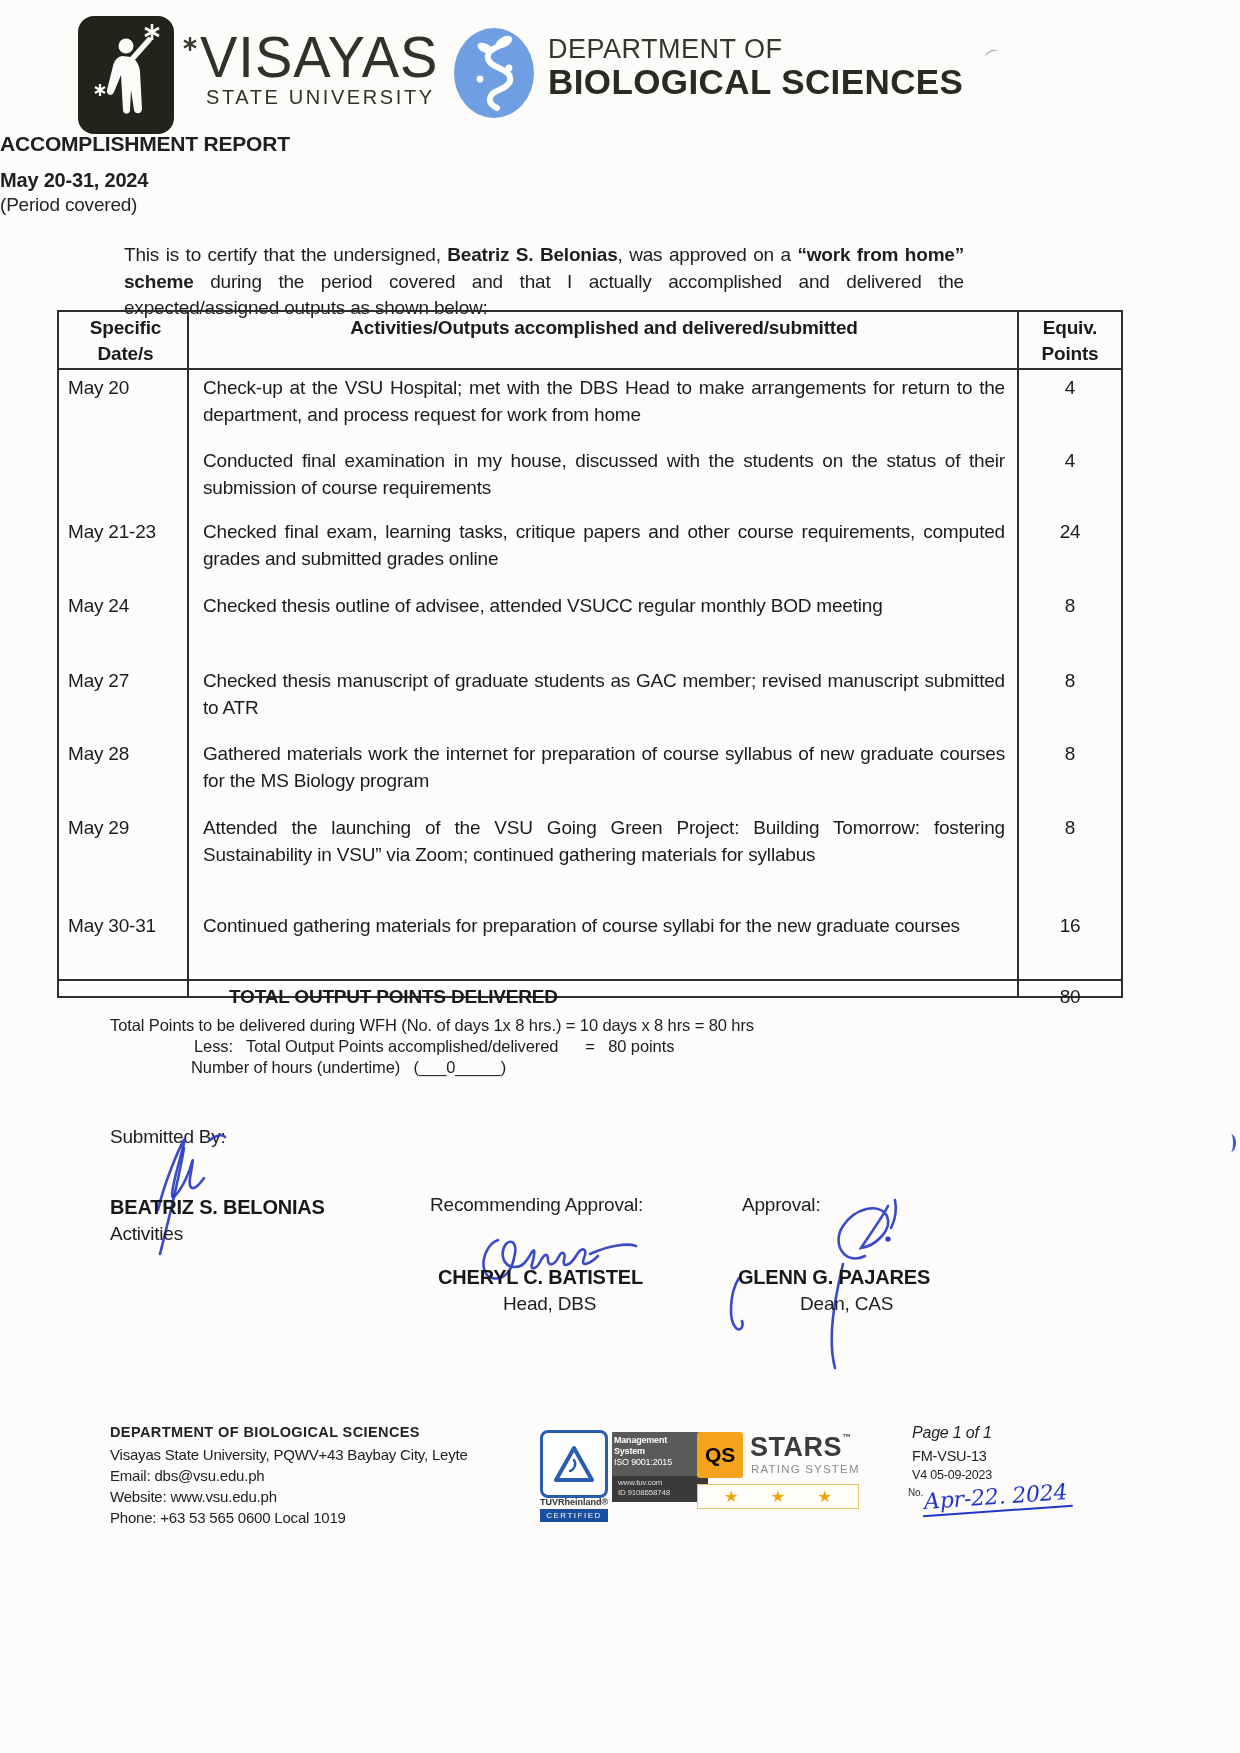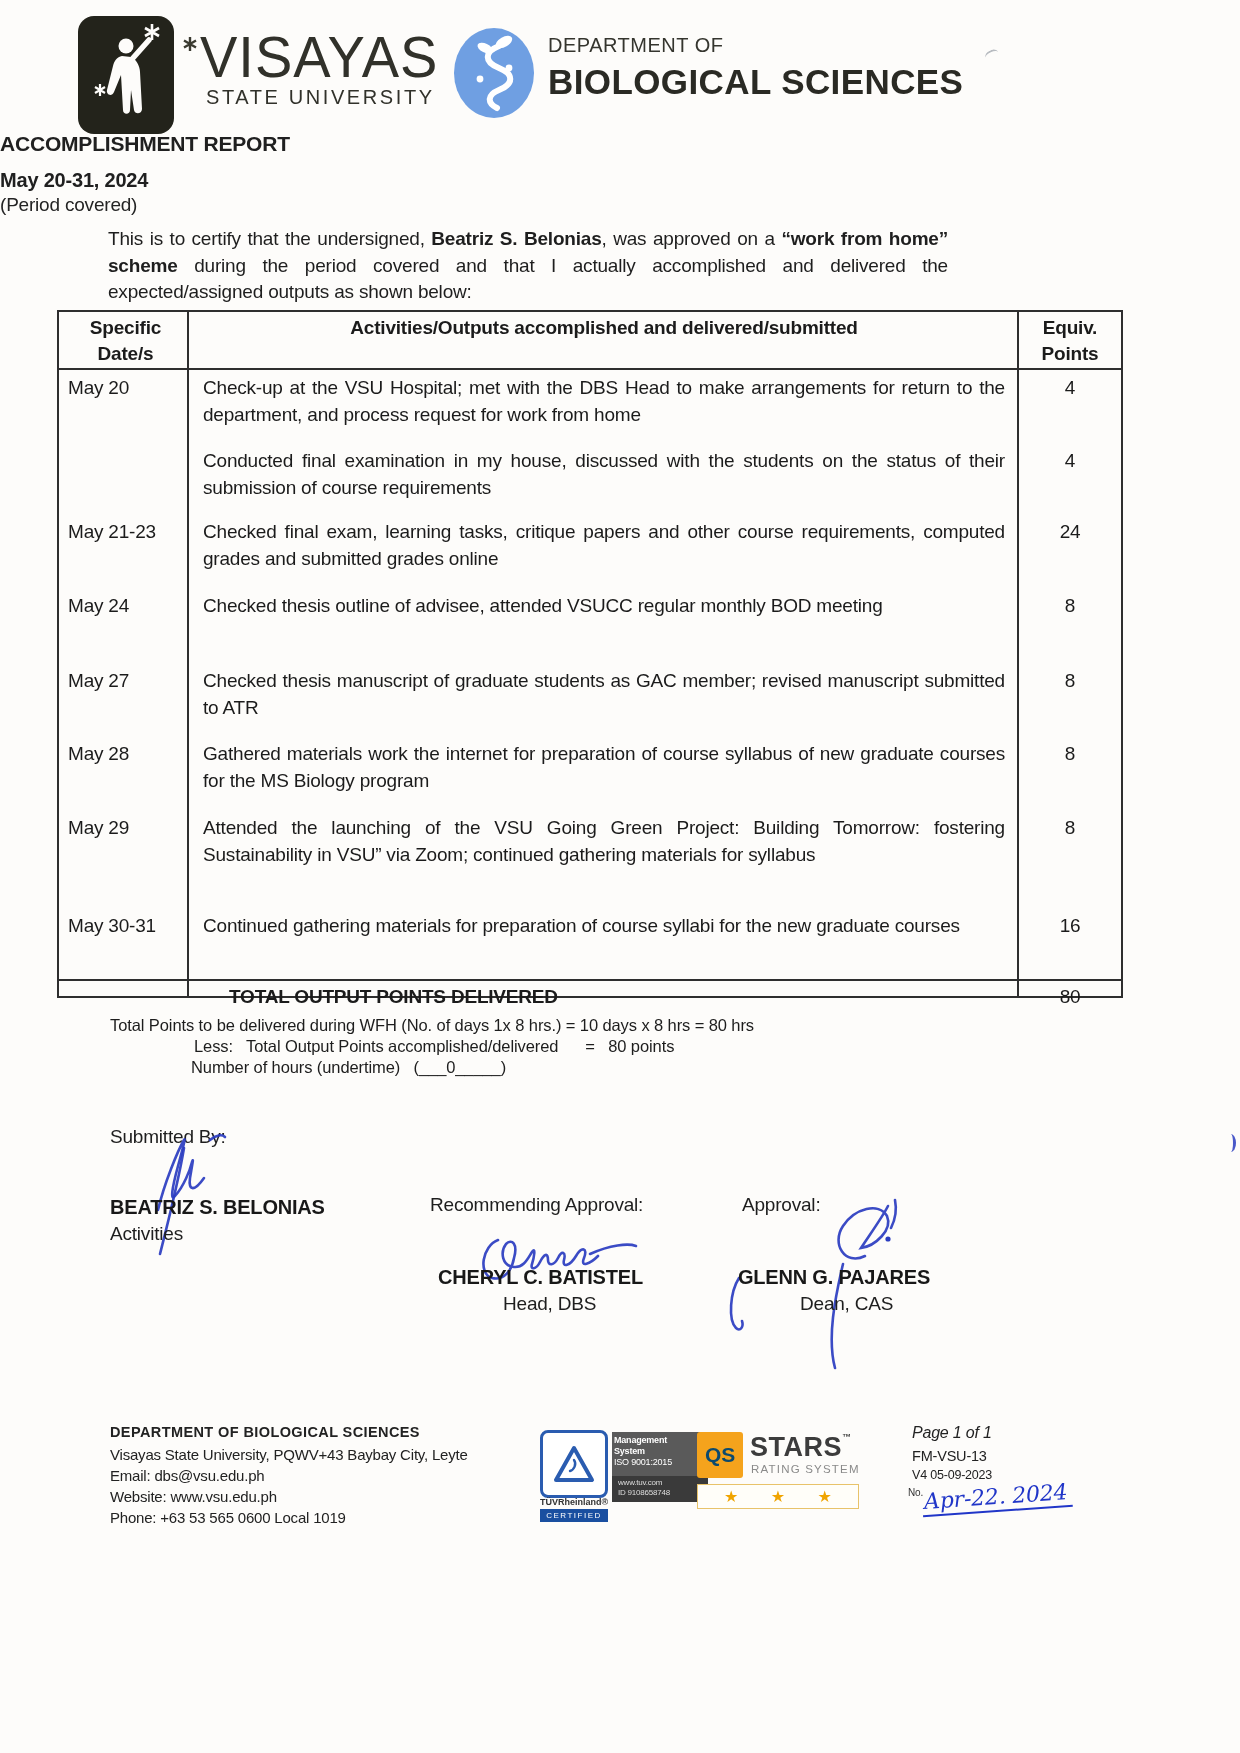--- a/index.html
+++ b/index.html
@@ -7,21 +7,21 @@
     position:relative;width:1240px;height:1753px;margin:0 auto;
     background:#fdfcfa;overflow:hidden;
     font-family:"Liberation Sans","DejaVu Sans",sans-serif;
     color:#1c1c1c;letter-spacing:-0.2px;
   }
   .abs{position:absolute;}
 
   
   .vsu-name{left:200px;top:24px;font-size:56px;color:#31312a;letter-spacing:1px;transform:scaleY(1.04);}
   .vsu-sub{left:206px;top:86px;font-size:20px;color:#31312a;letter-spacing:2.6px;}
-  .dept1{left:548px;top:34px;font-size:20px;color:#35352e;letter-spacing:.5px;}
+  .dept1{left:548px;top:34px;font-size:27px;color:#35352e;letter-spacing:.5px;}
   .dept2{left:548px;top:62px;font-size:35px;font-weight:bold;color:#2a2a24;letter-spacing:.4px;}
   .rep-title{position:absolute;left:0;top:132px;width:100%;font-size:21px;font-weight:bold;color:#202020;}
   .rep-period{position:absolute;left:0;top:169px;width:100%;font-size:20px;font-weight:bold;color:#202020;}
   .rep-covered{position:absolute;left:0;top:194px;width:100%;font-size:19px;color:#242424;}
 
   .intro{left:108px;top:226px;width:840px;font-size:19px;line-height:26.5px;text-align:justify;color:#1e1e1e;}
 
   
   .doc-table{left:57px;top:310px;width:1066px;box-sizing:border-box;border:2px solid #2e2e2e;background:transparent;}
   .trow{display:flex;box-sizing:border-box;}
@@ -51,21 +51,21 @@
   .f-dept{left:110px;top:1424px;font-size:14.5px;font-weight:bold;color:#222;letter-spacing:.4px;}
   .f-line{font-size:15px;color:#222;}
   .tuv-box{left:540px;top:1430px;width:62px;height:62px;background:#fff;border:3px solid #2a5cb0;border-radius:8px;display:flex;align-items:center;justify-content:center;}
   .tuv-brand{left:536px;top:1497px;font-size:9px;font-weight:bold;color:#333;width:76px;text-align:center;letter-spacing:0;}
   .tuv-band{left:540px;top:1509px;width:68px;background:#1a4fa0;color:#fff;font-size:8px;text-align:center;letter-spacing:1.5px;padding:2px 0;}
   .tuv-panel{left:612px;top:1432px;width:96px;height:44px;background:#5a5a5a;color:#fff;padding:3px 2px;box-sizing:border-box;}
   .tuv-panel .t1{font-size:9px;font-weight:bold;line-height:11px;}
   .tuv-panel .t2{font-size:9px;line-height:11px;}
   .tuv-panel2{left:612px;top:1476px;width:96px;height:26px;background:#3a3a3a;color:#ddd;padding:2px 6px;box-sizing:border-box;}
   .tuv-panel2 .t3{font-size:8px;line-height:10px;}
-  .qs-sq{left:697px;top:1432px;width:46px;height:46px;background:#f5a31c;color:#0c4a6e;font-weight:bold;font-size:21px;display:flex;align-items:center;justify-content:center;border-radius:3px;}
+  .qs-sq{left:697px;top:1432px;width:46px;height:46px;background:#f5a31c;color:#000000;font-weight:bold;font-size:21px;display:flex;align-items:center;justify-content:center;border-radius:3px;}
   .qs-stars{left:750px;top:1432px;font-size:27px;font-weight:bold;color:#3c3c3c;letter-spacing:.5px;}
   .qs-tm{font-size:9px;vertical-align:top;}
   .qs-rating{left:751px;top:1463px;font-size:11.5px;color:#8a8a8a;letter-spacing:1.2px;}
   .qs-starstrip{left:697px;top:1484px;width:160px;text-align:center;border:1px solid #e8c36a;padding:2px 0;color:#f0a400;font-size:16px;letter-spacing:14px;text-indent:14px;background:#fffef9;}
   .f-page{left:912px;top:1424px;font-size:16px;font-style:italic;color:#222;}
   .f-code{left:912px;top:1448px;font-size:14.5px;color:#222;}
   .f-ver{left:912px;top:1468px;font-size:12.5px;color:#222;}
   .f-no{left:908px;top:1487px;font-size:10px;color:#333;}
   .f-hand{left:922px;top:1484px;font-size:22px;color:#2136c8;font-family:"DejaVu Serif","Liberation Serif",serif;font-style:italic;transform:rotate(-4deg);border-bottom:2px solid #2136c8;padding:0 4px 1px 2px;}
 
@@ -105,21 +105,21 @@
     <circle cx="28" cy="53" r="3.4" fill="#fff"></circle>
   </svg>
 
   <div class="abs dept1">DEPARTMENT OF</div>
   <div class="abs dept2">BIOLOGICAL SCIENCES</div>
 
   <div class="abs rep-title" style="left:0;width:1060px;">ACCOMPLISHMENT REPORT</div>
   <div class="abs rep-period" style="left:0;width:1060px;">May 20-31, 2024</div>
   <div class="abs rep-covered" style="left:0;width:1060px;">(Period covered)</div>
 
-  <p class="abs intro" style="margin:0;">
+  <p class="abs intro" style="margin:16px;">
     <span>This is to certify that the undersigned, </span><b>Beatriz S. Belonias</b><span>, was approved on a </span><b>“work from home” scheme</b><span> during the period covered and that I actually accomplished and delivered the expected/assigned outputs as shown below:</span>
   </p>
 
   <div class="abs doc-table">
 
     <div class="trow thead" style="height:58px;">
       <div class="cell c-date">Specific
 Date/s</div>
       <div class="cell c-act">Activities/Outputs accomplished and delivered/submitted</div>
       <div class="cell c-pts">Equiv.

